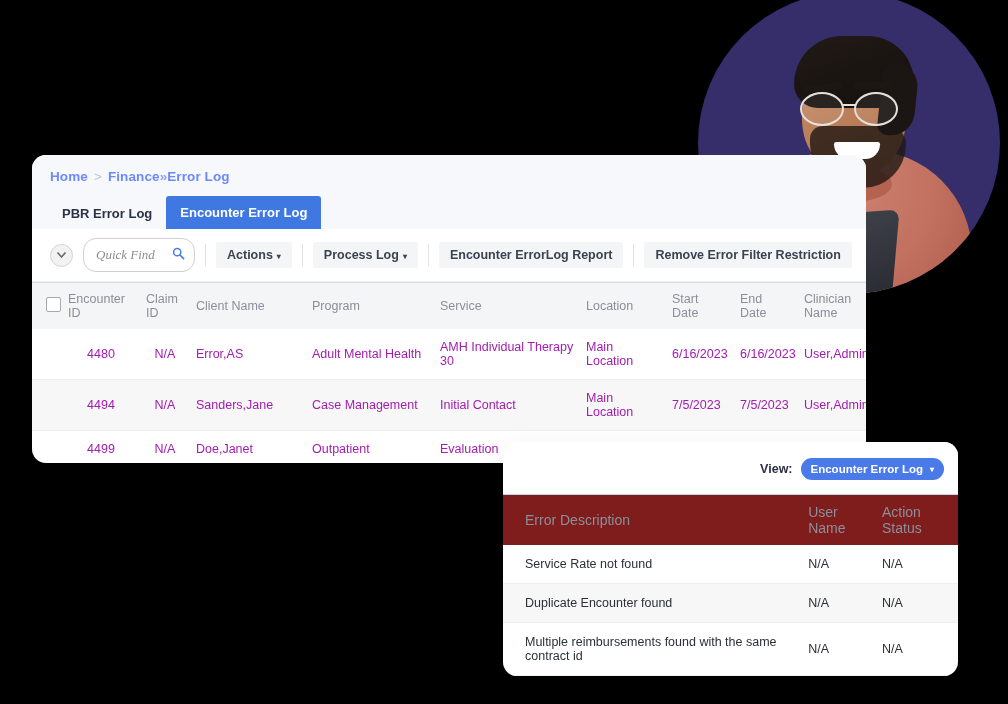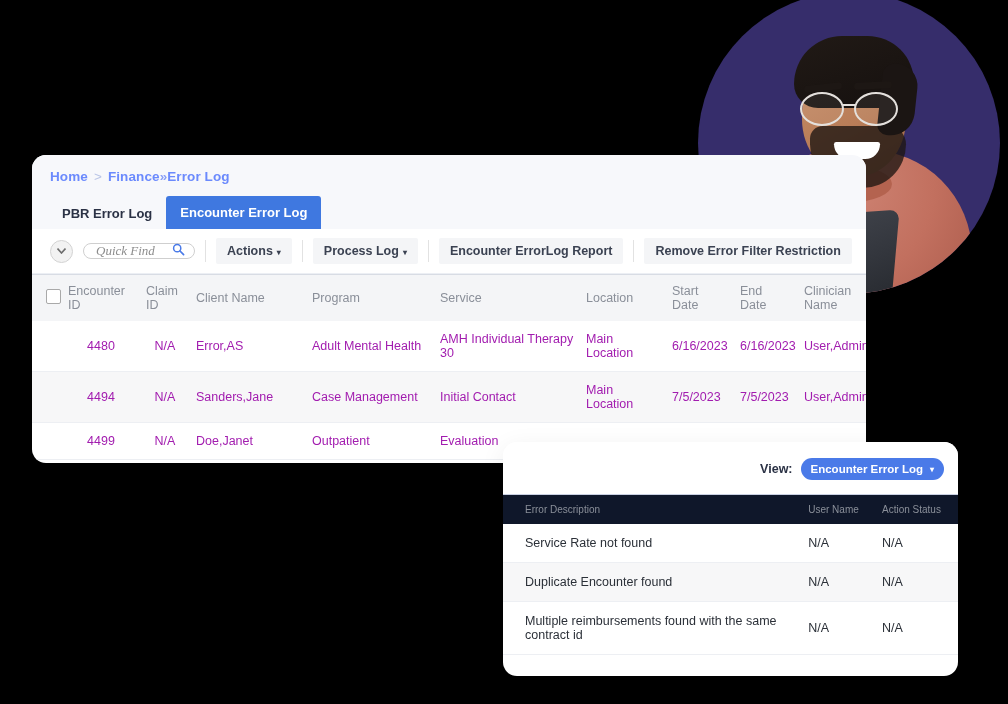--- a/index.html
+++ b/index.html
@@ -135,21 +135,21 @@
     border-bottom: 1px solid #eceff4;
   }
   .circle-btn {
     width: 23px; height: 23px; border-radius: 50%;
     background: #f2f2f2; border: 1px solid #d2d2d2;
     display: flex; align-items: center; justify-content: center;
     color: #6d6d6d; font-size: 9px; margin-right: 10px;
   }
   .quickfind {
     display: flex; align-items: center; justify-content: space-between;
-    width: 112px; height: 16px; border: 1px solid #cfcfcf;
+    width: 112px; height: 34px; border: 1px solid #cfcfcf;
     border-radius: 13px; padding: 0 9px 0 12px; background: #fff; text-align: center;
   }
   .quickfind span {
     font-size: 13px; font-style: italic; color: #8d8d8d; font-family: "Liberation Serif", serif;
   }
   .qf-search { color: #4a7ae8; font-size: 12px; }
   .tb-div { width: 1px; height: 22px; background: #e2e2e2; margin: 0 10px; }
   .tb-btn {
     font-size: 12.5px; font-weight: 700; color: #3b4252;
     background: #f4f5f7; padding: 6px 11px; border-radius: 2px; white-space: nowrap;
@@ -190,21 +190,21 @@
     padding: 16px 14px 14px 0; background: #fff;
   }
   .view-label { font-size: 12.5px; font-weight: 700; color: #2b3245; margin-right: 8px; }
   .view-pill {
     background: #4a7ae8; color: #fff; font-size: 11.5px; font-weight: 700;
     padding: 5px 10px; border-radius: 13px; display: flex; align-items: center; gap: 7px;
   }
   .view-pill .caret2 { font-size: 8px; }
   table.grid2 { width: 100%; border-collapse: collapse; table-layout: fixed; }
   table.grid2 thead th {
-    background: #0f172a; color: #8a8f99; font-weight: 400; font-size: 10px;
+    background: #7f1d1d; color: #8a8f99; font-weight: 400; font-size: 14px;
     text-align: left; padding: 9px 6px; vertical-align: middle;
     border-top: 1px solid #c9d0e2;
   }
   table.grid2 tbody td {
     font-size: 12.5px; color: #2b3038; padding: 12px 6px; vertical-align: middle;
     border-bottom: 1px solid #edeff3;
   }
   table.grid2 tbody tr:nth-child(even) td { background: #f7f7f8; }
   .d-desc { width: 292px; padding-left: 22px !important; }
   .d-user { width: 72px; }

